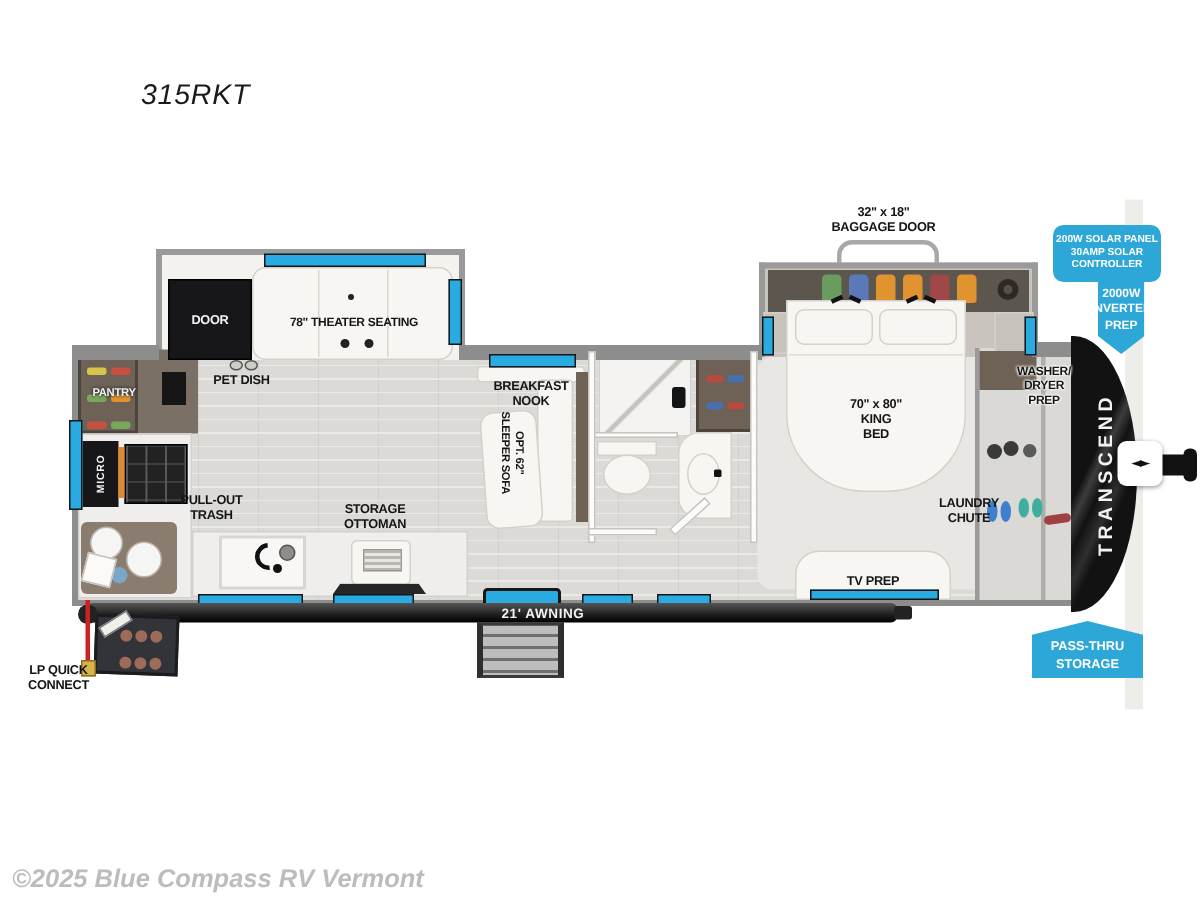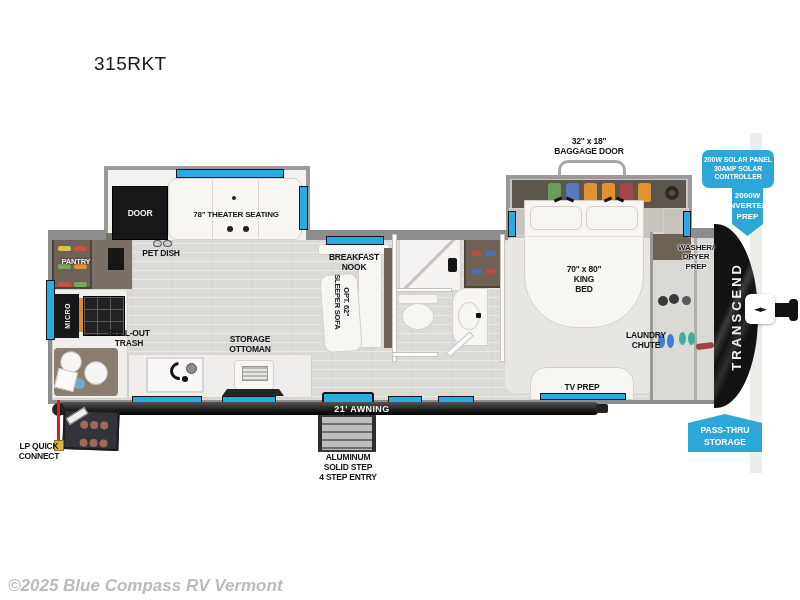--- a/index.html
+++ b/index.html
@@ -35,21 +35,21 @@
   .shoe{position:absolute;border-radius:50%;z-index:16;}
   .burger{width:8px;height:8px;border-radius:50%;background:#9c6b5a;display:inline-block;margin:1px;}
   .title{position:absolute;font:400 19px/1 "Liberation Sans",sans-serif;color:#1a1a1a;letter-spacing:.5px;z-index:60;}
   .mark{position:absolute;font:700 italic 17px/1 "Liberation Sans",sans-serif;color:#bcbcbc;z-index:60;}
 </style>
 </head>
 <body>
 
 <div class="plan">
 
-  <div class="title" style="left:94px;top:54px;">315RKT</div>
+  <div class="title" style="left:94px;top:54px;font-style:italic;">315RKT</div>
 
   <div class="abs" style="left:750px;top:133px;width:12px;height:340px;background:#ededea;z-index:1;"></div>
 
   <div class="floor" style="left:48px;top:230px;width:674px;height:174px;"></div>
 
   <div class="abs" style="left:505px;top:238px;width:158px;height:155px;background:#e8e7e3;border-radius:10px;z-index:4;"></div>
 
   <div class="slide" style="left:104px;top:166px;width:206px;height:74px;"></div>
   <div class="win" style="left:176px;top:169px;width:106px;height:7px;"></div>
   <div class="win" style="left:299px;top:186px;width:7px;height:42px;"></div>
@@ -137,21 +137,21 @@
   <div class="abs dark" style="left:55px;top:294px;width:24px;height:44px;z-index:15;display:flex;align-items:center;justify-content:center;">
     <span class="vtext label-light" style="font:700 7px/1 'Liberation Sans',sans-serif;letter-spacing:.5px;">MICRO</span>
   </div>
   <div class="abs" style="left:79px;top:298px;width:4px;height:34px;background:#e08a2e;z-index:16;"></div>
   <div class="abs" style="left:83px;top:296px;width:40px;height:38px;background:#222;z-index:15;background-image:linear-gradient(#5a5a5a 1px,transparent 1px),linear-gradient(90deg,#5a5a5a 1px,transparent 1px);background-size:13px 12px;border:1px solid #000;"></div>
   <div class="abs" style="left:54px;top:348px;width:64px;height:48px;background:#8a7d6f;border-radius:4px;z-index:14;"></div>
   <div class="abs" style="left:60px;top:351px;width:20px;height:20px;border-radius:50%;background:#f6f5f3;border:1px solid #b8b4ae;z-index:15;"></div>
   <div class="abs" style="left:84px;top:361px;width:22px;height:22px;border-radius:50%;background:#f6f5f3;border:1px solid #b8b4ae;z-index:15;"></div>
   <div class="abs" style="left:74px;top:378px;width:11px;height:11px;border-radius:50%;background:#7aa7c7;z-index:15;"></div>
   <div class="abs" style="left:56px;top:370px;width:18px;height:18px;background:#fbfaf8;border:1px solid #c6c2bc;transform:rotate(14deg);z-index:16;"></div>
-  <div class="label" style="left:98px;top:328px;width:62px;">PULL-OUT
+  <div class="label" style="left:110px;top:328px;width:62px;">PULL-OUT
 TRASH</div>
 
   <div class="furn" style="left:128px;top:354px;width:184px;height:44px;background:#efeeec;"></div>
   <div class="furn" style="left:146px;top:357px;width:58px;height:36px;background:#f8f7f5;border:2px solid #d8d6d2;"></div>
   <div class="abs" style="left:170px;top:362px;width:12px;height:12px;border:3px solid transparent;border-bottom-color:#111;border-left-color:#111;border-radius:50%;transform:rotate(40deg);z-index:16;"></div>
   <div class="abs" style="left:182px;top:376px;width:6px;height:6px;border-radius:50%;background:#111;z-index:16;"></div>
   <div class="abs" style="left:186px;top:363px;width:9px;height:9px;border-radius:50%;background:#8f8d89;border:1px solid #555;z-index:16;"></div>
   <div class="label" style="left:216px;top:334px;width:68px;">STORAGE
 OTTOMAN</div>
   <div class="furn" style="left:234px;top:360px;width:40px;height:30px;border-radius:4px;"></div>
@@ -191,23 +191,20 @@
   </div>
   <div class="abs" style="left:772px;top:303px;width:22px;height:14px;background:#121212;border-radius:3px;z-index:31;"></div>
   <div class="abs" style="left:789px;top:299px;width:9px;height:22px;background:#121212;border-radius:4px;z-index:31;"></div>
 
   <div class="abs" style="left:52px;top:403px;width:13px;height:13px;border-radius:50%;background:#222;z-index:29;"></div>
   <div class="abs" style="left:58px;top:402px;width:540px;height:13px;background:linear-gradient(180deg,#555 0,#161616 70%,#000 100%);border-radius:4px;z-index:28;"></div>
   <div class="abs" style="left:596px;top:404px;width:12px;height:9px;background:#222;border-radius:2px;z-index:28;"></div>
   <div class="label label-light" style="left:326px;top:404px;width:72px;font-size:9px;letter-spacing:.4px;z-index:33;">21' AWNING</div>
 
   <div class="abs" style="left:318px;top:415px;width:58px;height:37px;background:#9c9c9c;border:2px solid #3a3a3a;border-left:4px solid #2e2e2e;border-right:4px solid #2e2e2e;box-sizing:border-box;background-image:repeating-linear-gradient(180deg,#bdbdbd 0 6px,#6f6f6f 6px 8px);z-index:27;"></div>
-  <div class="label" style="left:304px;top:452px;width:88px;">ALUMINUM
-SOLID STEP
-4 STEP ENTRY</div>
 
   <div class="abs" style="left:57px;top:400px;width:3px;height:42px;background:#cc2222;z-index:29;"></div>
   <div class="abs" style="left:54px;top:440px;width:8px;height:9px;background:#d8b24a;border:1px solid #8a6f20;z-index:29;"></div>
   <div class="abs" style="left:63px;top:410px;width:56px;height:40px;background:#33343a;border:2px solid #1b1c20;transform:rotate(2deg);z-index:28;padding:4px 2px 2px 14px;box-sizing:border-box;">
     <span class="burger"></span><span class="burger"></span><span class="burger"></span><span class="burger"></span><span class="burger"></span><span class="burger"></span>
   </div>
   <div class="abs" style="left:66px;top:412px;width:20px;height:6px;background:#f0efec;border:1px solid #777;transform:rotate(-32deg);z-index:29;"></div>
   <div class="label" style="left:8px;top:441px;width:62px;">LP QUICK
 CONNECT</div>
 

